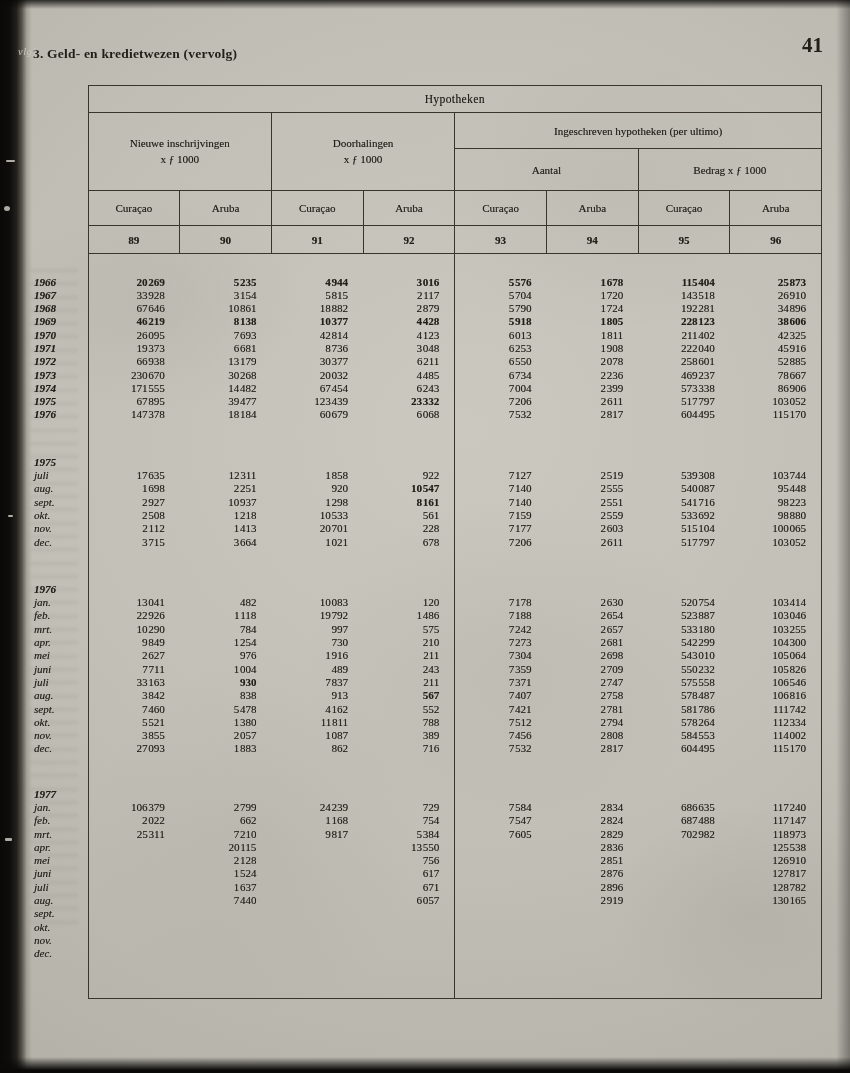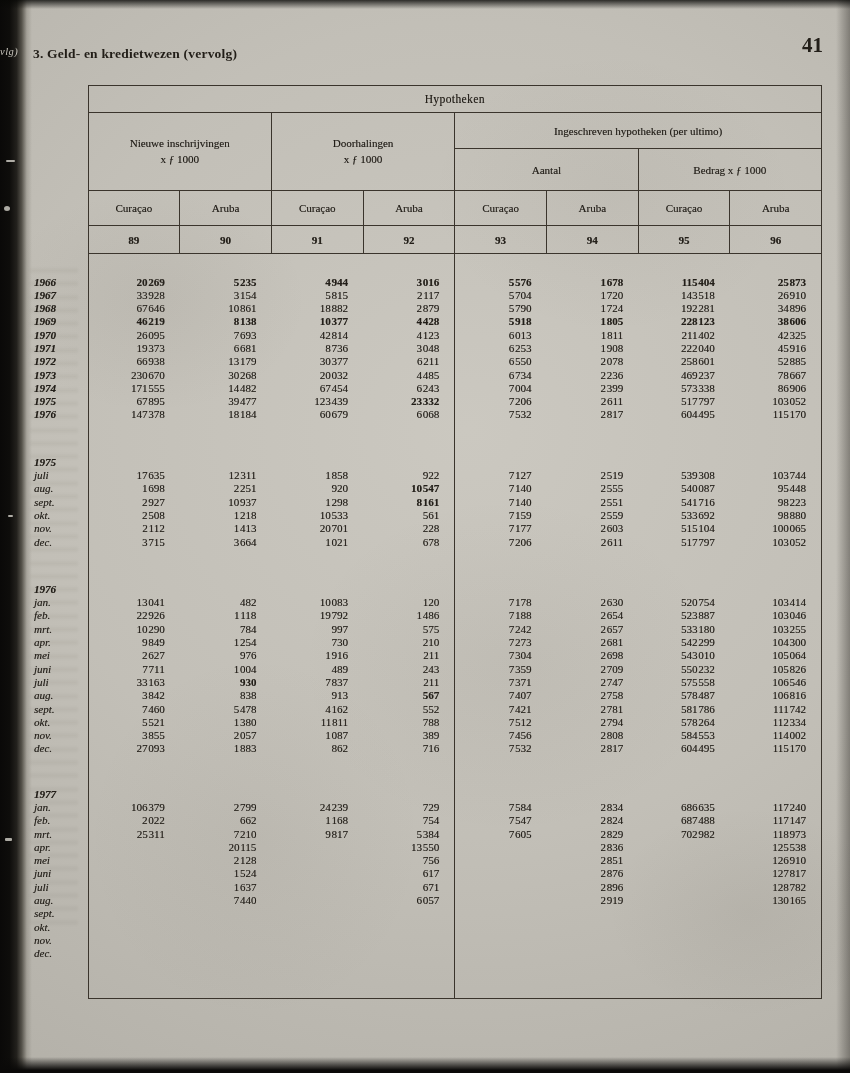--- a/index.html
+++ b/index.html
@@ -23,21 +23,21 @@
   .edge-left{
     position:absolute;left:0;top:0;bottom:0;width:32px;z-index:5;
     background:linear-gradient(to right,#0a0908 0%,#0e0d0b 30%,#23211d 52%,#56534b 68%,rgba(120,116,106,.35) 84%,rgba(120,116,106,0) 100%);
   }
   .edge-top{position:absolute;top:0;left:0;right:0;height:9px;z-index:5;
     background:linear-gradient(to bottom,rgba(8,8,6,.8),rgba(8,8,6,0));}
   .edge-bottom{position:absolute;bottom:0;left:0;right:0;height:16px;z-index:5;
     background:linear-gradient(to top,#0a0908 18%,rgba(10,9,8,.55) 55%,rgba(10,9,8,0));}
   .edge-right{position:absolute;top:0;right:0;bottom:0;width:14px;z-index:4;
     background:linear-gradient(to left,rgba(25,22,18,.38),rgba(25,22,18,0));}
-  .edge-fragment{position:absolute;left:0;top:46px;z-index:6;color:#c9c6bd;
+  .edge-fragment{position:absolute;left:18px;top:46px;z-index:6;color:#c9c6bd;
     font:italic 10.5px "Liberation Serif", serif;letter-spacing:.5px;}
   .speck{position:absolute;z-index:6;background:#d6d3ca;border-radius:1px;opacity:.8;}
   .s1{left:6px;top:160px;width:9px;height:2px;}
   .s2{left:4px;top:206px;width:6px;height:5px;border-radius:50%;}
   .s3{left:8px;top:515px;width:5px;height:2px;}
   .s4{left:5px;top:838px;width:7px;height:3px;}
   .mottle{position:absolute;inset:0;z-index:3;pointer-events:none;background:
     radial-gradient(220px 160px at 18% 28%, rgba(88,82,72,.07), rgba(88,82,72,0) 70%),
     radial-gradient(260px 200px at 72% 18%, rgba(88,82,72,.05), rgba(88,82,72,0) 70%),
     radial-gradient(300px 240px at 60% 62%, rgba(88,82,72,.06), rgba(88,82,72,0) 70%),

